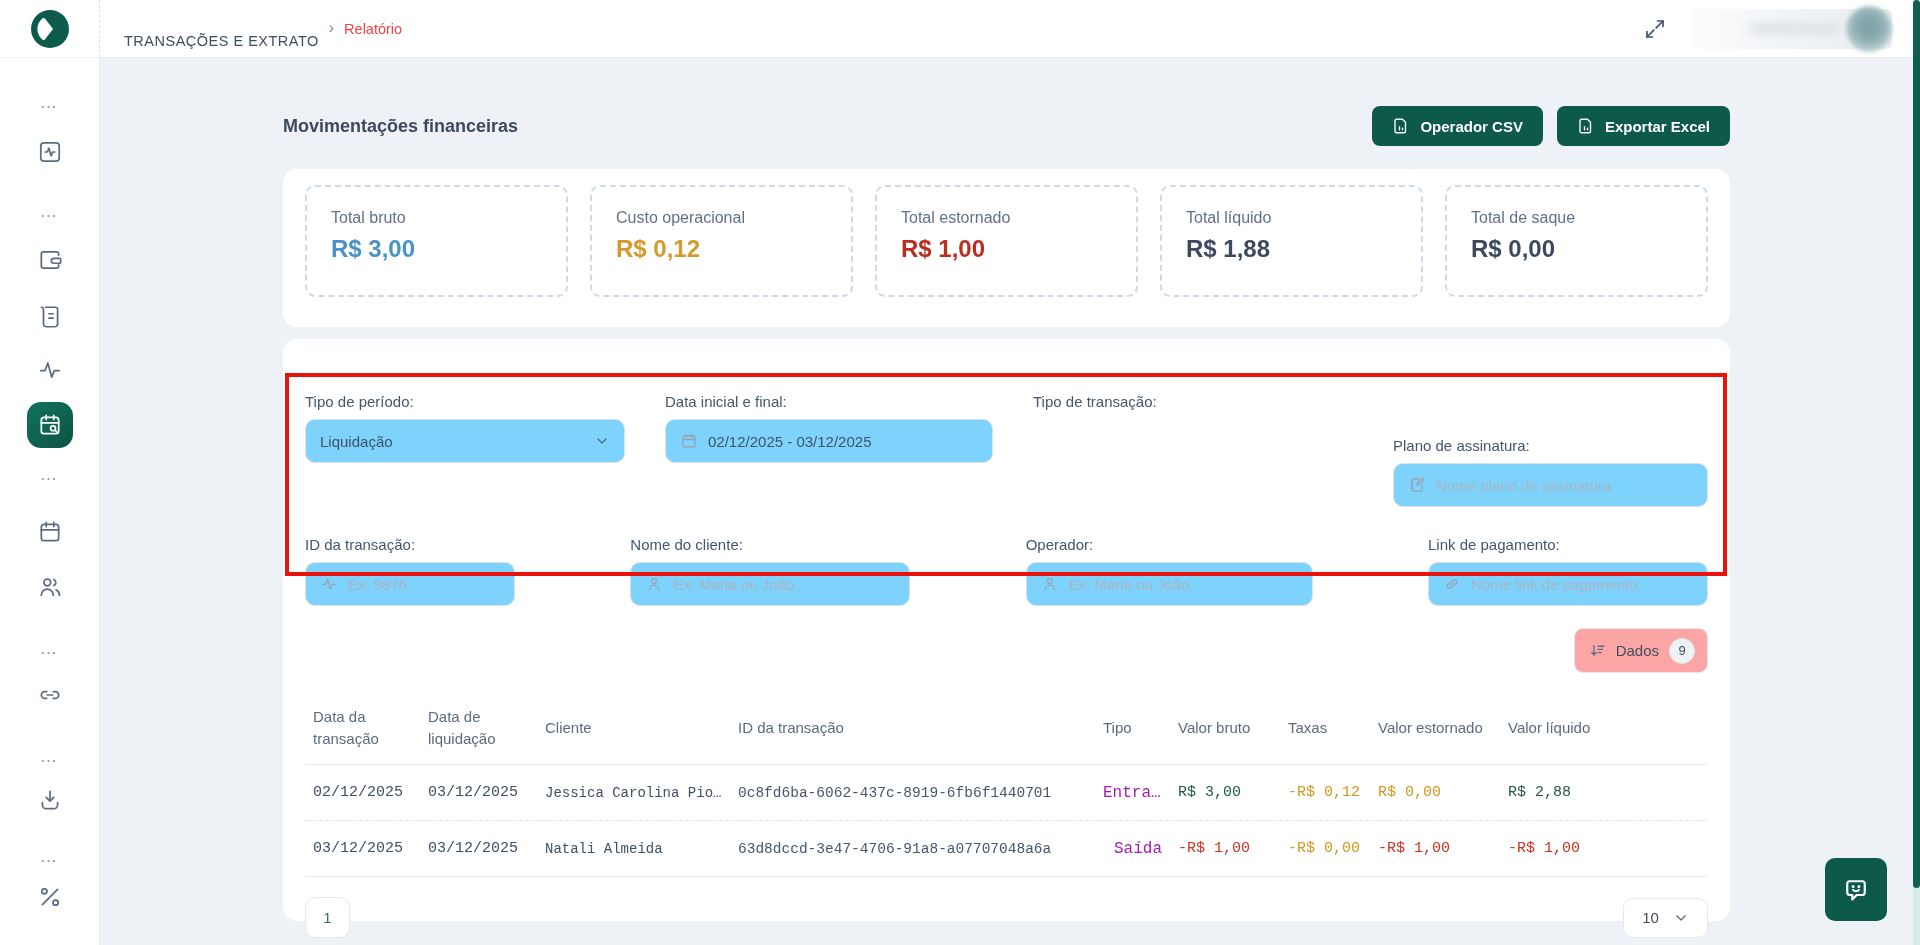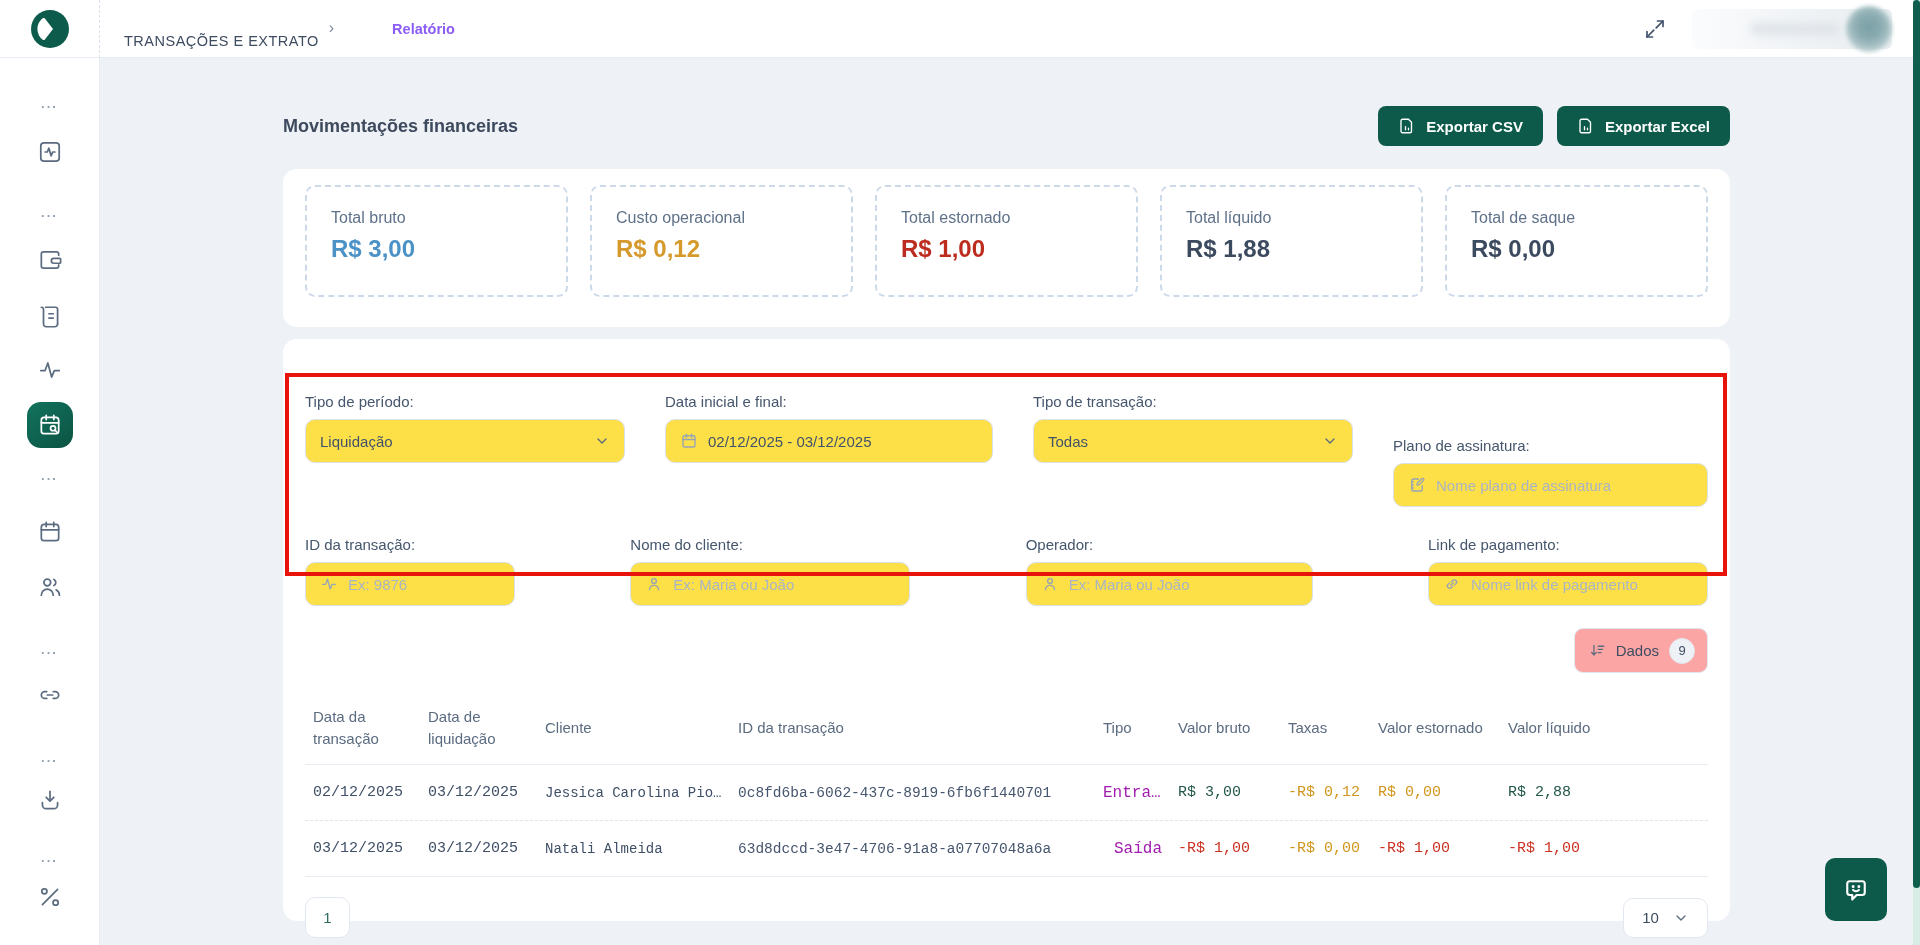--- a/index.html
+++ b/index.html
@@ -14,21 +14,21 @@
   svg { display:block; }
 
   
   .header { position:absolute; top:0; left:0; width:1920px; height:58px; background:#fff;
             border-bottom:1px solid #e9eef4; display:flex; align-items:center; z-index:6; }
   .logo-cell { width:100px; height:58px; display:flex; align-items:center; justify-content:center;
                border-right:1px dashed #d9e2ec; }
   .breadcrumb { display:flex; align-items:center; gap:10px; margin-left:24px; font-size:14.5px; }
   .crumb-section { color:#3e4c61; letter-spacing:.5px; cursor:pointer;margin-top:24px; }
   .crumb-sep { color:#7e8ca0; font-size:16px; margin-top:-2px; }
-  .crumb-current { color:#8b5cf6; font-weight:700;margin-left:48px; }
+  .crumb-current { color:#ef4444; font-weight:400; }
   .header-right { margin-left:auto; display:flex; align-items:center; gap:24px; padding-right:28px; }
   .expand-btn { width:26px; height:26px; display:flex; align-items:center; justify-content:center; cursor:pointer; }
   .user-chip { width:200px; height:40px; border-radius:6px; position:relative; overflow:visible;
                background:linear-gradient(90deg,#fbfcfd 0%, #f0f3f6 55%, #e9edf0 100%); cursor:pointer; }
   .user-chip .blur-text { position:absolute; left:58px; top:14px; width:90px; height:12px; border-radius:6px;
                background:#dfe4e9; filter:blur(4px); }
   .avatar { position:absolute; right:0px; top:-3px; width:46px; height:46px; border-radius:50%;
             background:radial-gradient(circle at 50% 45%, #79a0a6 0%, #8cadb2 38%, #b6cbce 68%, #e2ebec 100%);
             filter:blur(2px); }
 
@@ -67,21 +67,21 @@
   .v-red    { color:#bd2d1f; }
   .v-dark   { color:#3c4a5f; }
 
   .card-table { margin-top:12px; height:582px; padding:0 22px; position:relative; }
 
   
   .filters-row1 { padding-top:54px; display:flex; justify-content:space-between; }
   .filters-row2 { margin-top:29px; display:flex; justify-content:space-between; }
   .f-group { display:flex; flex-direction:column; }
   .f-label { font-size:15px; color:#45566d; margin-bottom:9px; }
-  .field { height:44px; border:1px solid #d8e0ea; border-radius:10px; background:#fde047;
+  .field { height:44px; border:1px solid #d8e0ea; border-radius:10px; background:#7dd3fc;
            display:flex; align-items:center; padding:0 14px; gap:10px; font-size:15px; color:#42526b; cursor:pointer; }
   .field .chev { margin-left:auto; color:#5b6b7f; }
   .field input { border:none; outline:none; flex:1; font-size:15px; color:#42526b; min-width:0;
                  font-family:"Liberation Sans",sans-serif; background:transparent; }
   .field input::placeholder { color:#a9b4c4; }
   .f-icon { color:#97a4b6; flex:0 0 auto; }
   .w320 { width:320px; } .w328 { width:328px; } .w315 { width:315px;margin-top:44px; }
   .w210 { width:210px; } .w280 { width:280px; } .w287 { width:287px; }
   .search-wrap { display:flex; flex-direction:column; justify-content:flex-end; }
   .btn-search { width:130px; height:44px; background:#0d5a4a; color:#fff; border:none; border-radius:9px;
@@ -259,21 +259,21 @@
     <div class="title-row">
       <div class="page-title">Movimentações financeiras</div>
       <div class="export-group">
         <button class="btn-green">
           <span>
             <svg width="18" height="18" viewBox="0 0 24 24" fill="none" stroke="#fff" stroke-width="1.8" stroke-linecap="round" stroke-linejoin="round">
               <path d="M6 3h8l4 4v12a2 2 0 0 1-2 2H6a2 2 0 0 1-2-2V5a2 2 0 0 1 2-2Z"></path>
               <path d="M10 17v-4M14 17v-2"></path>
             </svg>
           </span>
-          <span>Exportar CSV</span>
+          <span>Operador CSV</span>
         </button>
         <button class="btn-green">
           <span>
             <svg width="18" height="18" viewBox="0 0 24 24" fill="none" stroke="#fff" stroke-width="1.8" stroke-linecap="round" stroke-linejoin="round">
               <path d="M6 3h8l4 4v12a2 2 0 0 1-2 2H6a2 2 0 0 1-2-2V5a2 2 0 0 1 2-2Z"></path>
               <path d="M10 17v-4M14 17v-2"></path>
             </svg>
           </span>
           <span>Exportar Excel</span>
         </button>
@@ -324,28 +324,20 @@
               <svg width="18" height="18" viewBox="0 0 24 24" fill="none" stroke="currentColor" stroke-width="1.8" stroke-linecap="round" stroke-linejoin="round">
                 <rect x="4" y="5" width="16" height="15" rx="2"></rect>
                   <path d="M8.5 3v4M15.5 3v4M4 10h16"></path>
               </svg>
             </span>
             <span>02/12/2025 - 03/12/2025</span>
           </div>
         </div>
         <div class="f-group w320">
           <div class="f-label">Tipo de transação:</div>
-          <div class="field">
-            <span>Todas</span>
-            <span class="chev">
-              <svg width="16" height="16" viewBox="0 0 24 24" fill="none" stroke="currentColor" stroke-width="2" stroke-linecap="round" stroke-linejoin="round">
-                  <path d="M6 9l6 6 6-6"></path>
-                </svg>
-            </span>
-          </div>
         </div>
         <div class="f-group w315">
           <div class="f-label">Plano de assinatura:</div>
           <div class="field">
             <span class="f-icon">
               <svg width="18" height="18" viewBox="0 0 24 24" fill="none" stroke="currentColor" stroke-width="1.8" stroke-linecap="round" stroke-linejoin="round">
                 <path d="M14 4H7a2 2 0 0 0-2 2v12a2 2 0 0 0 2 2h10a2 2 0 0 0 2-2v-5"></path>
                 <path d="M5 8h2M5 12h2M5 16h2"></path>
                 <path d="M18.3 3.7a1.6 1.6 0 0 1 2.3 2.3L15 11.5l-3 .7.7-3Z"></path>
               </svg>

